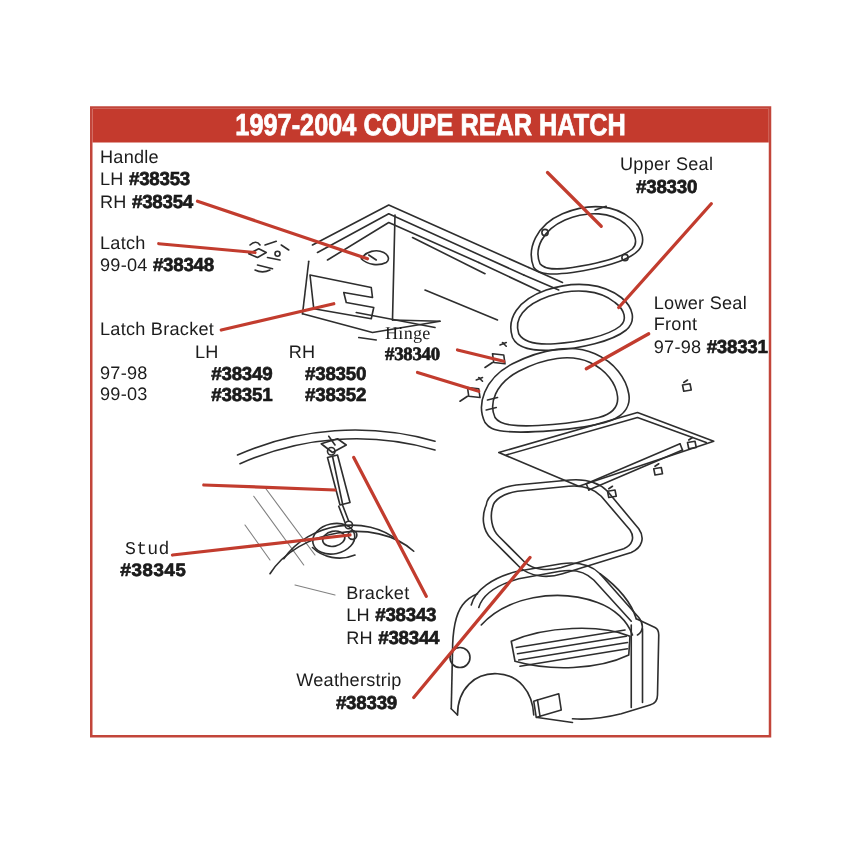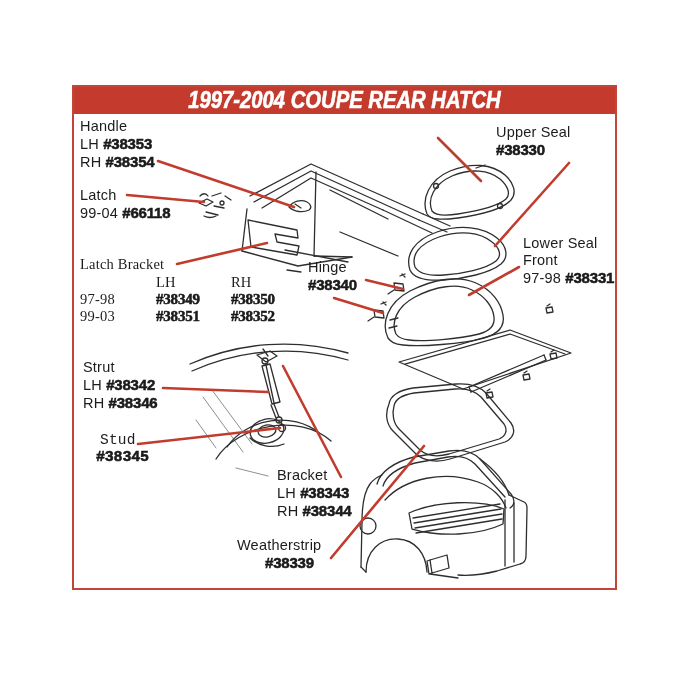--- a/index.html
+++ b/index.html
@@ -7,32 +7,32 @@
     position:relative;width:680px;height:680px;background:#ffffff;overflow:hidden;
     font-family:"Liberation Sans", sans-serif;color:#1c1c1c;
   }
   
   #frame{
     position:absolute;left:72px;top:85px;width:545px;height:505px;
     border:2.5px solid #c2453a;box-sizing:border-box;background:transparent;z-index:1;
   }
   #banner{
     position:absolute;left:0;top:0;right:0;height:27px;background:#c43a2d;
-    display:flex;align-items:flex-end;justify-content:center;font-style:italic;
+    display:flex;align-items:flex-end;justify-content:center;
   }
   #banner .t{
     color:#ffffff;font-size:23px;font-weight:700;letter-spacing:0px;white-space:nowrap;
     transform:scaleX(0.88) scaleY(1.05);transform-origin:center;
     -webkit-text-stroke:0.6px #ffffff;
   }
   
   #art{position:absolute;left:0;top:0;z-index:2;}
   
   .lbl{position:absolute;z-index:3;font-size:14.5px;line-height:17px;letter-spacing:0.2px;white-space:nowrap;}
-  .pn{font-weight:700;font-size:15px;letter-spacing:-0.2px;-webkit-text-stroke:0.5px #111;}
+  .pn{font-weight:700;font-size:15px;letter-spacing:-0.2px;text-align:center;-webkit-text-stroke:0.5px #111;}
   .gridtbl{display:grid;grid-template-columns:76px 75px 75px;line-height:17px;}
   .gridtbl .hdr{font-weight:400;}
 </style>
 </head>
 <body>
 
 <div id="stage">
 
   <div id="frame">
     <div id="banner">
@@ -191,62 +191,57 @@
   </svg>
 
   <div class="lbl" style="left:80px;top:118px;">
     <div>Handle</div>
     <div><span>LH</span> <span class="pn">#38353</span></div>
     <div><span>RH</span> <span class="pn">#38354</span></div>
   </div>
 
   <div class="lbl" style="left:80px;top:187px;">
     <div>Latch</div>
-    <div><span>99-04</span> <span class="pn">#66118</span></div>
-  </div>
-
-  <div class="lbl" style="left:80px;top:256px;font-family:Liberation Serif, serif;">
+    <div><span>99-04</span> <span class="pn">#38348</span></div>
+  </div>
+
+  <div class="lbl" style="left:80px;top:256px;">
     <div>Latch Bracket</div>
     <div class="gridtbl" style="margin-top:1px;">
       <span></span>
       <span class="hdr">LH</span>
       <span class="hdr">RH</span>
       <span>97-98</span>
       <span class="pn">#38349</span>
       <span class="pn">#38350</span>
       <span>99-03</span>
       <span class="pn">#38351</span>
       <span class="pn">#38352</span>
     </div>
   </div>
 
-  <div class="lbl" style="left:83px;top:359px;">
-    <div>Strut</div>
-    <div><span>LH</span> <span class="pn">#38342</span></div>
-    <div><span>RH</span> <span class="pn">#38346</span></div>
-  </div>
 
   <div class="lbl" style="left:96px;top:432px;font-family:Liberation Mono, monospace;">
     <div style="margin-left:4px;">Stud</div>
     <div class="pn">#38345</div>
   </div>
 
 
   <div class="lbl" style="left:496px;top:124px;">
     <div>Upper Seal</div>
     <div class="pn" style="margin-left:0;">#38330</div>
   </div>
 
   <div class="lbl" style="left:523px;top:235px;">
     <div>Lower Seal</div>
     <div>Front</div>
     <div><span>97-98</span> <span class="pn">#38331</span></div>
   </div>
 
-  <div class="lbl" style="left:308px;top:259px;">
+  <div class="lbl" style="left:308px;top:259px;font-family:Liberation Serif, serif;">
     <div>Hinge</div>
     <div class="pn">#38340</div>
   </div>
 
   <div class="lbl" style="left:277px;top:467px;">
     <div>Bracket</div>
     <div><span>LH</span> <span class="pn">#38343</span></div>
     <div><span>RH</span> <span class="pn">#38344</span></div>
   </div>
 

